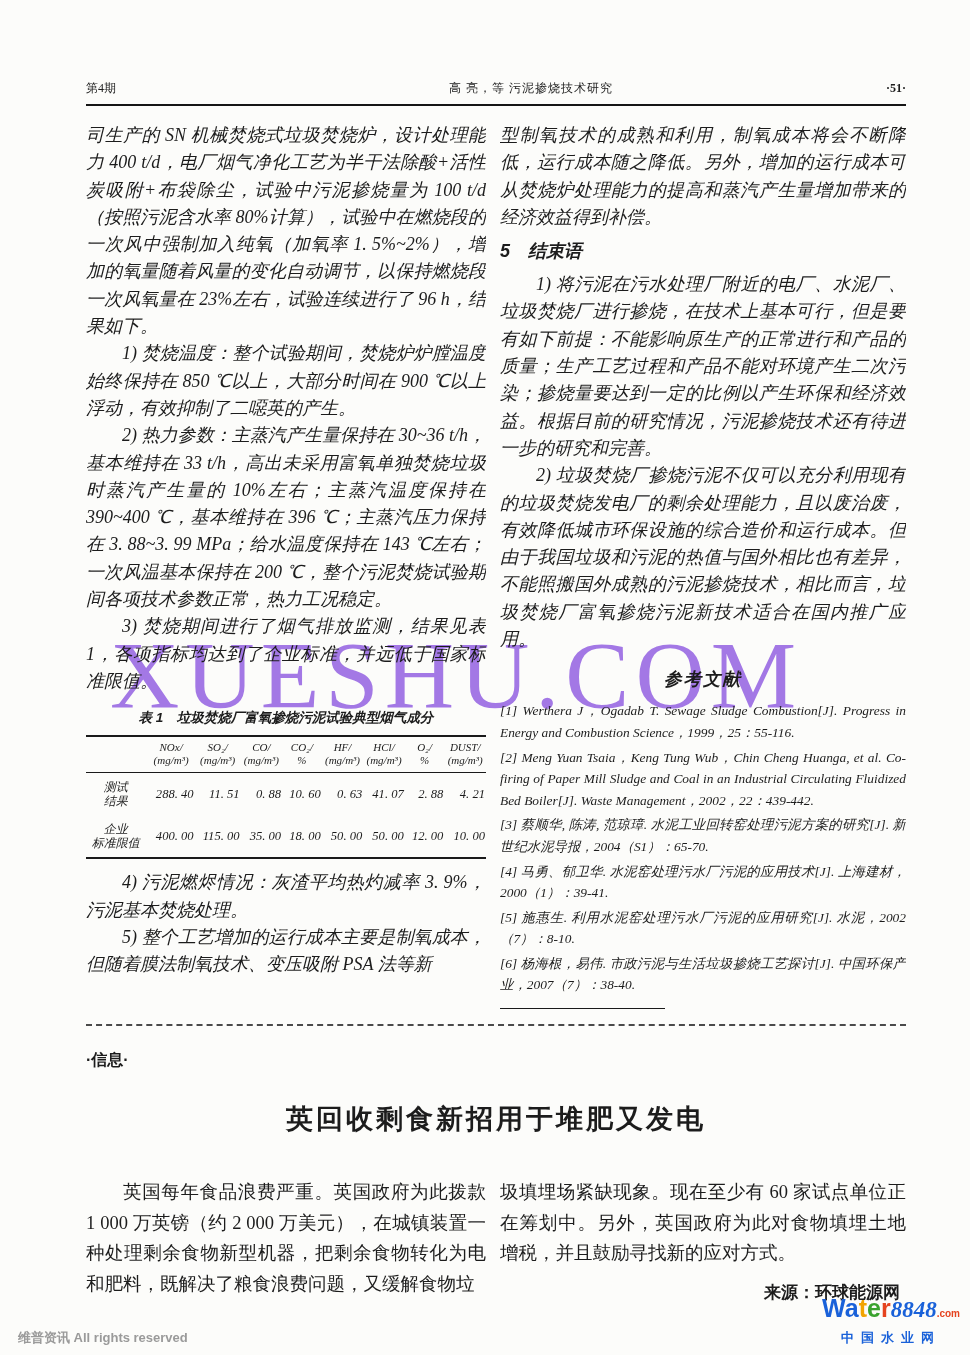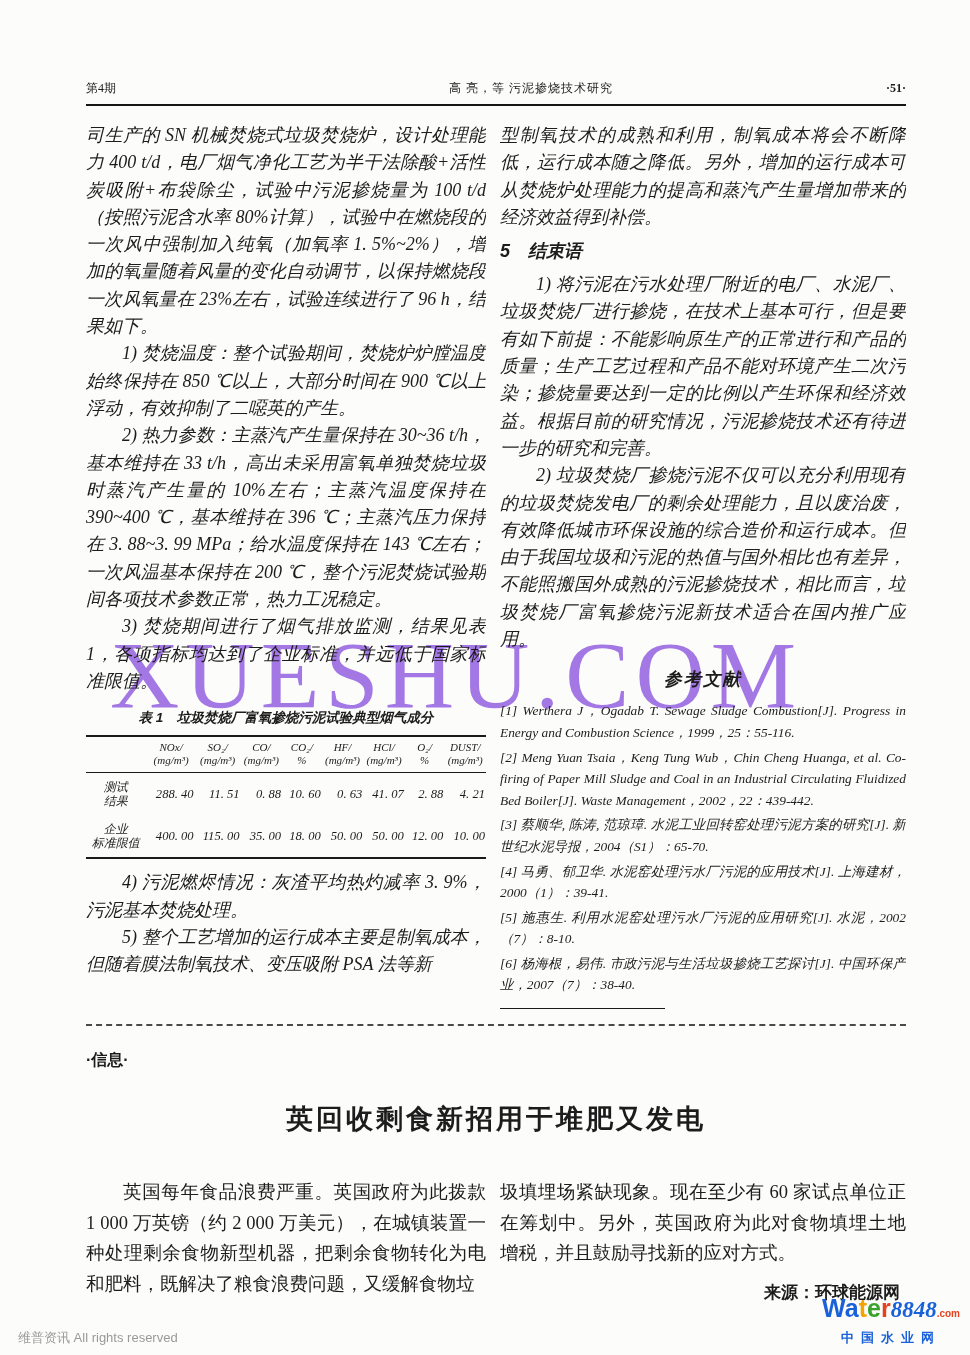--- a/index.html
+++ b/index.html
@@ -59,21 +59,21 @@
 
   
   .watermark { position:absolute; left:110px; top:620px; z-index:0;
     font-family:"Liberation Serif", serif; font-size:96px; letter-spacing:6px;
     color:#6d28d9; opacity:.62; white-space:nowrap; pointer-events:none; }
 
   
   .ftr { position:absolute; left:0; right:0; bottom:6px; z-index:1;
     display:flex; justify-content:space-between; align-items:flex-end;
     padding:0 8px 2px 18px; }
-  .copyright { color:#9a9a9a; font-size:13px; font-family:"Liberation Sans", sans-serif; }
+  .copyright { color:#9a9a9a; font-size:13px; font-family:"Liberation Sans", sans-serif;font-weight:bold; }
   .logo { text-align:center; padding-right:2px; }
   .logo-row1 { font-family:"Liberation Sans", sans-serif; font-weight:bold;
     font-size:25px; line-height:25px; white-space:nowrap; }
   .logo-row1 .num { font-family:"Liberation Serif", serif; font-style:italic;
     font-size:23px; }
   .logo-row1 .tld { font-size:10px; }
   .logo-row2 { font-family:"Liberation Sans", sans-serif; font-weight:bold;
     font-size:13px; letter-spacing:7px; margin-top:3px; white-space:nowrap; }
 </style>
 </head>

